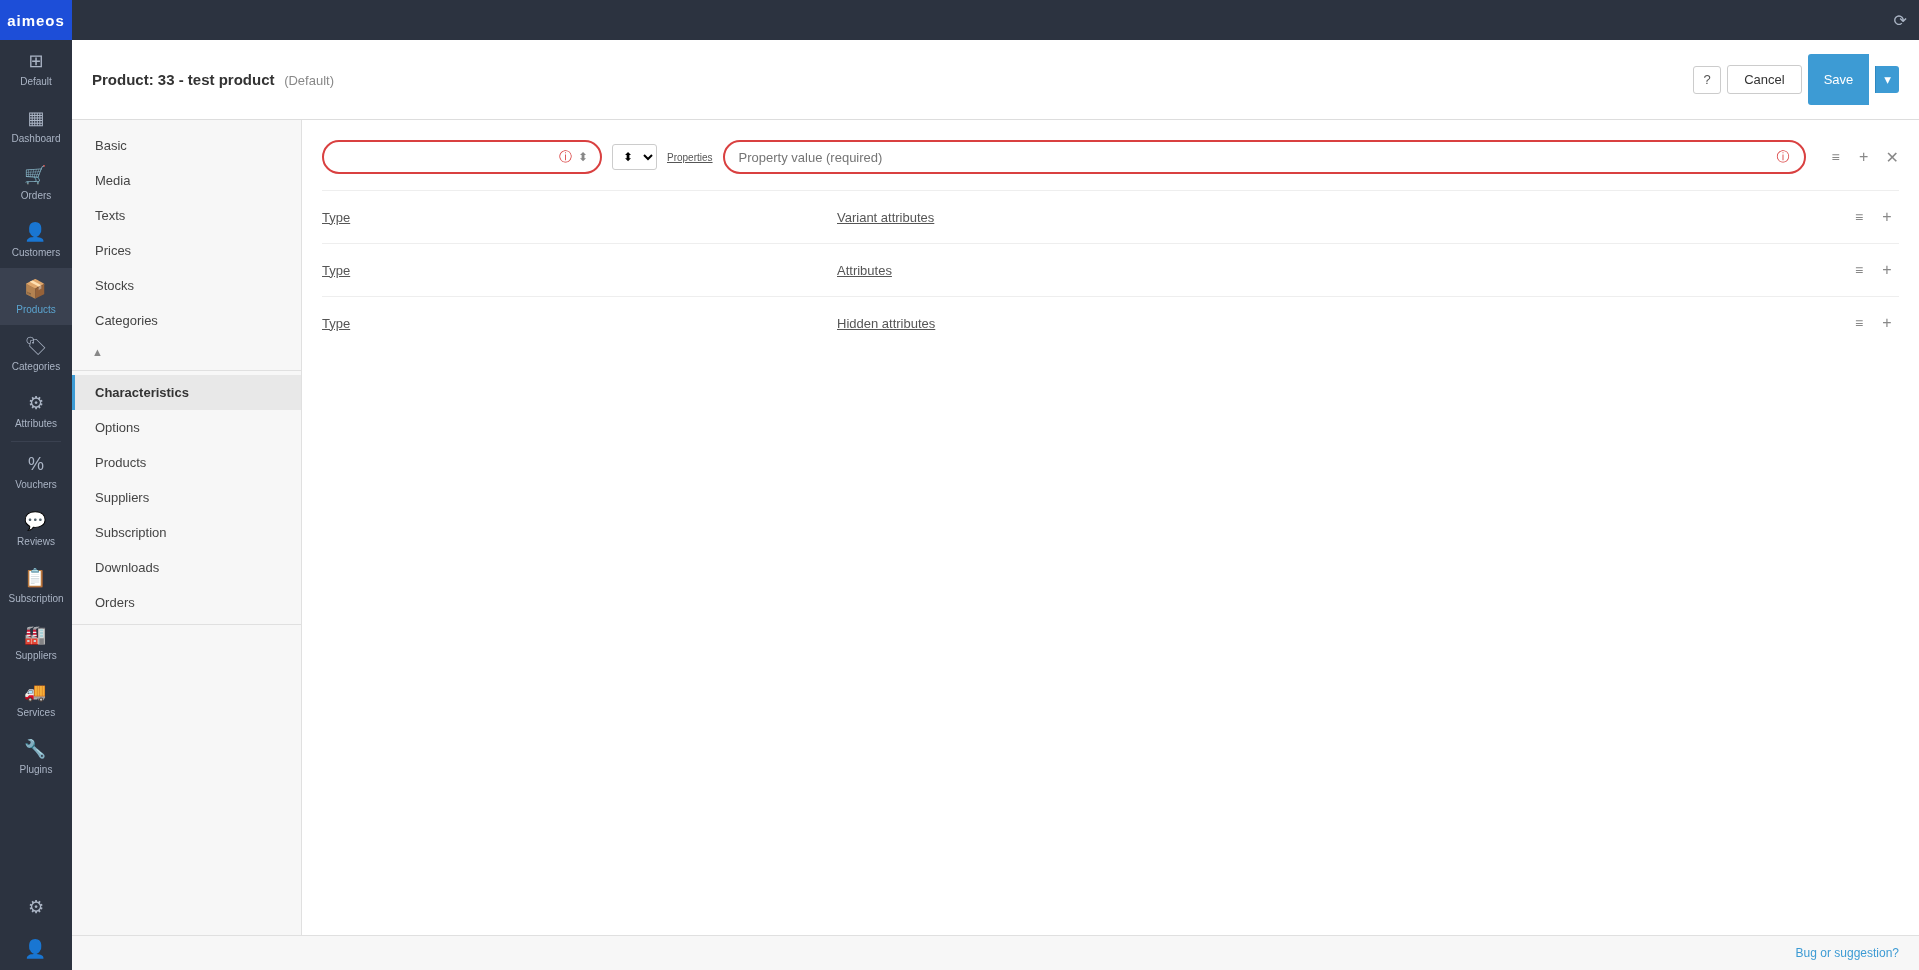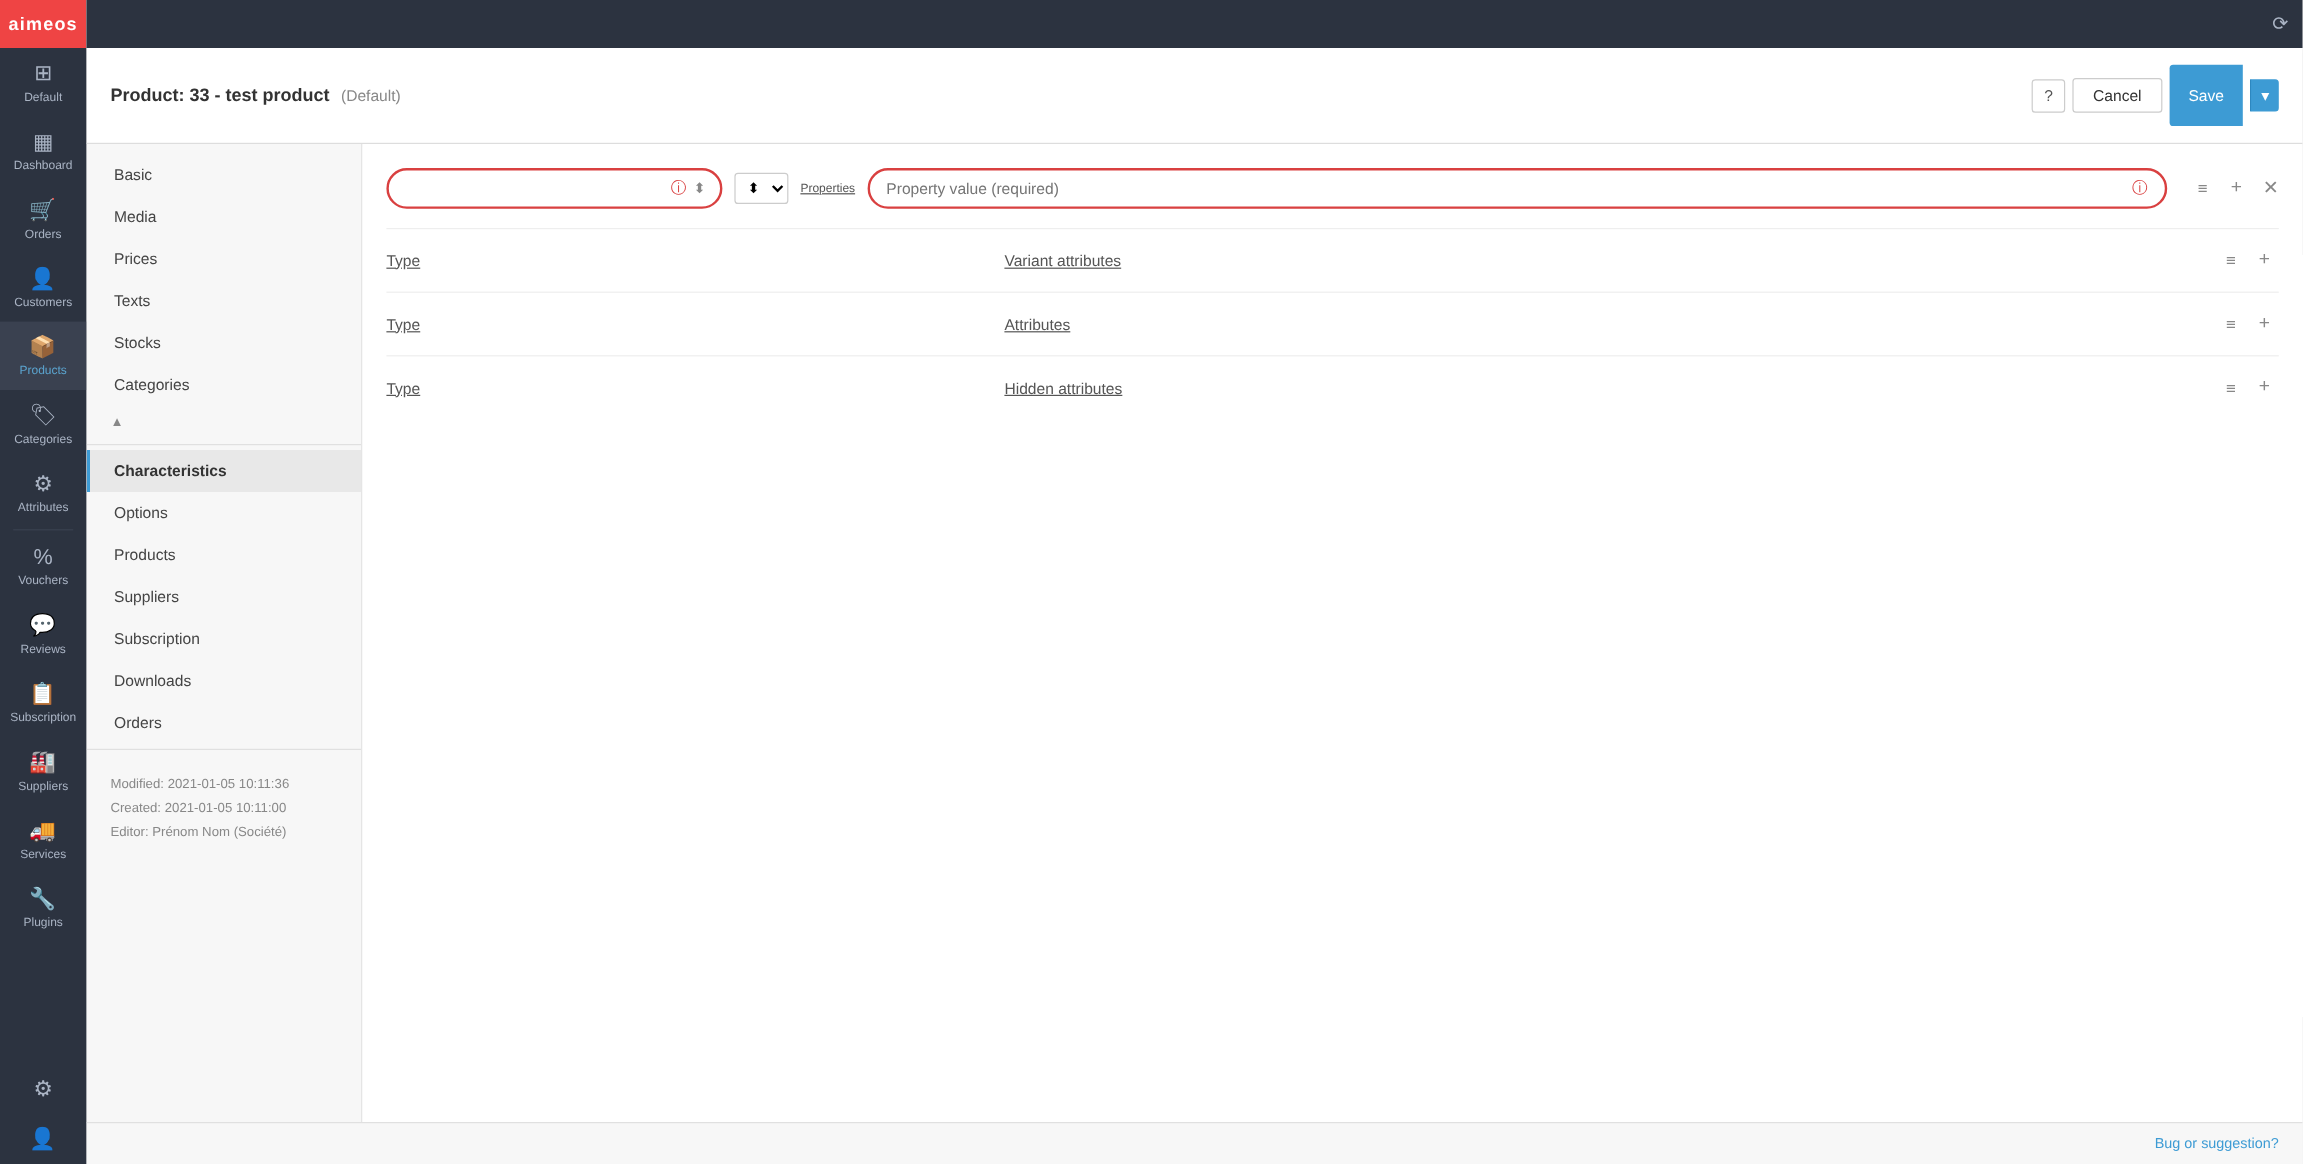--- a/index.html
+++ b/index.html
@@ -13,21 +13,21 @@
       flex-direction: column;
       align-items: center;
       padding-top: 0;
       flex-shrink: 0;
       height: 970px;
       overflow: hidden;
     }
     .sidebar-logo {
       width: 72px;
       height: 40px;
-      background: #ef4444;
+      background: #1d4ed8;
       display: flex;
       align-items: center;
       justify-content: center;
       color: #fff;
       font-size: 15px;
       font-weight: bold;
       letter-spacing: 1px;
       padding: 8px;
     }
     .sidebar-item {
@@ -265,44 +265,39 @@
         <button class="btn-save">Save</button>
         <button class="btn-save-dropdown">▾</button>
       </div>
     </div>
 
     <div class="body-layout">
 
       <div class="left-nav">
         <div class="left-nav-item">Basic</div>
         <div class="left-nav-item">Media</div>
+        <div class="left-nav-item">Texts</div>
         <div class="left-nav-item">Prices</div>
-        <div class="left-nav-item">Texts</div>
         <div class="left-nav-item">Stocks</div>
         <div class="left-nav-item">Categories</div>
 
         <div class="left-nav-toggle">
           <span>▲</span>
         </div>
         <div class="left-nav-separator"></div>
 
         <div class="left-nav-item active">Characteristics</div>
         <div class="left-nav-item">Options</div>
         <div class="left-nav-item">Products</div>
         <div class="left-nav-item">Suppliers</div>
         <div class="left-nav-item">Subscription</div>
         <div class="left-nav-item">Downloads</div>
         <div class="left-nav-item">Orders</div>
 
         <div class="left-nav-separator"></div>
-        <div class="left-nav-meta">
-          <div>Modified: 2021-01-05 10:11:36</div>
-          <div>Created: 2021-01-05 10:11:00</div>
-          <div>Editor: Prénom Nom (Société)</div>
-        </div>
       </div>
 
       <div class="main-panel">
 
         <div style="display:flex;align-items:center;gap:10px;margin-bottom:16px;">
 
           <div style="position:relative;display:inline-flex;align-items:center;border:2.5px solid #d94040;border-radius:22px;padding:6px 12px;min-width:280px;background:#fff;gap:6px;">
             <select style="border:none;outline:none;background:transparent;font-size:13px;flex:1;appearance:none;cursor:pointer;">
               <option value=""></option>
             </select>

